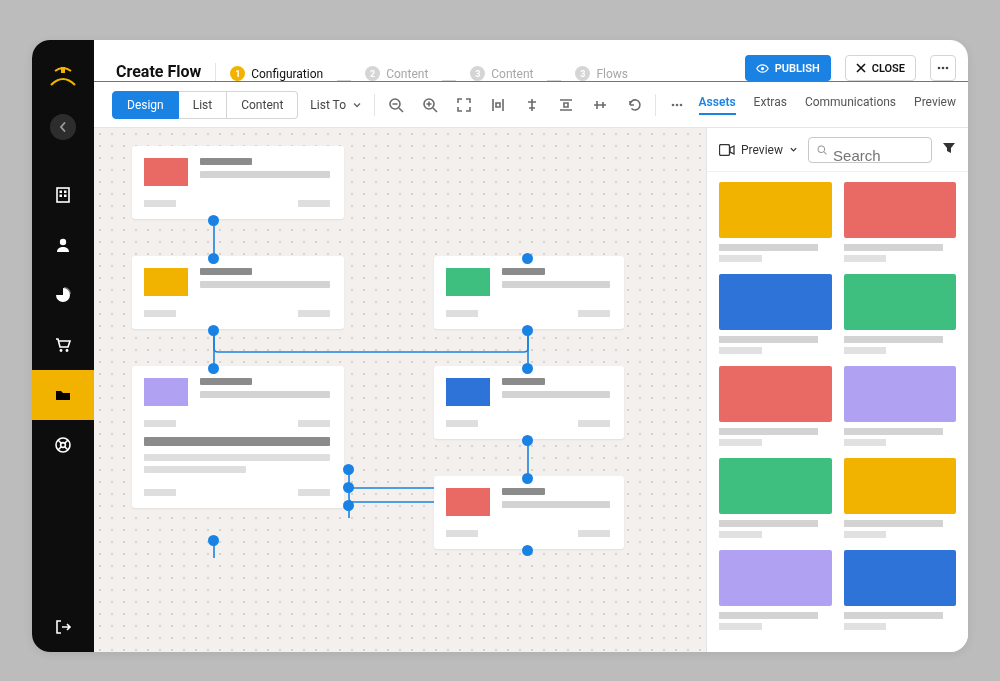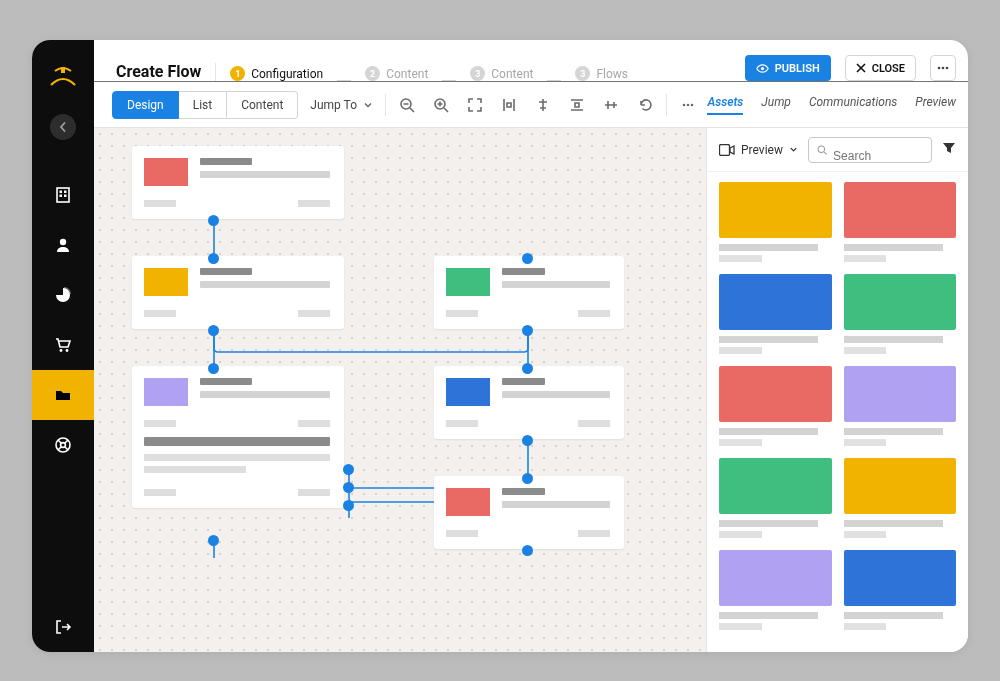--- a/index.html
+++ b/index.html
@@ -46,21 +46,21 @@
   .vt-btn:last-child { border-radius:0 4px 4px 0; }
   .vt-btn + .vt-btn { border-left:none;text-align:right; }
   .vt-btn.active { background:#1a82e2; color:#fff; border-color:#1a82e2; }
   .jump-to { margin-left:12px; font-size:12px; color:#444; display:flex; align-items:center; gap:6px; cursor:pointer; }
   .toolbar-sep { width:1px; height:22px; background:#e4e4e4; margin:0 12px; }
   .tool-icons { display:flex; align-items:center; gap:16px; color:#6b6b6b; }
   .tool-icon { cursor:pointer; width:18px; height:18px; display:flex; align-items:center; justify-content:center; }
   .tool-icon svg { width:16px; height:16px; stroke:#6b6b6b; fill:none; stroke-width:1.6; }
   .toolbar-spacer { flex:1; }
   .panel-tabs { display:flex; gap:18px; font-size:12px; color:#555; }
-  .panel-tab { cursor:pointer; padding-bottom:4px;font-style:italic; }
+  .panel-tab { cursor:pointer; padding-bottom:4px; }
   .panel-tab.active { color:#1a82e2; border-bottom:2px solid #1a82e2; font-weight:600; }
 
   
   .workspace { flex:1; display:flex; min-height:0; }
   .canvas { flex:1; position:relative; background:#f3f0ed;
     background-image: radial-gradient(#d6d2ce 1px, transparent 1px);
     background-size: 12px 12px; background-position: 0 0; overflow:hidden; }
   .node { position:absolute; background:#fff; border-radius:3px; box-shadow:0 1px 2px rgba(0,0,0,0.08); padding:12px 14px 12px 12px; }
   .node-head { display:flex; gap:12px; align-items:flex-start; }
   .thumb { width:44px; height:28px; flex-shrink:0; }
@@ -74,21 +74,21 @@
   .foot-r { width:32px; height:7px; background:#dedede; }
   .port { position:absolute; width:11px; height:11px; border-radius:50%; background:#1a82e2; border:2px solid #1a82e2; }
   svg.connectors { position:absolute; inset:0; width:100%; height:100%; pointer-events:none; }
   svg.connectors path { stroke:#1a82e2; stroke-width:1.6; fill:none; }
 
   
   .assets-panel { width:262px; background:#fff; border-left:1px solid #e4e4e4; display:flex; flex-direction:column; }
   .assets-bar { height:44px; display:flex; align-items:center; gap:10px; padding: 0 12px; border-bottom:1px solid #f0f0f0; }
   .assets-select { display:flex; align-items:center; gap:6px; font-size:12px; color:#333; cursor:pointer; }
   .search-box { flex:1; height:26px; border:1px solid #c8c8c8; border-radius:4px; display:flex; align-items:center; padding:0 8px; gap:6px; font-size:11px; color:#999; }
-  .search-box input { border:none; outline:none; width:100%; font-size:12px; background:transparent;margin-top:12px; }
+  .search-box input { border:none; outline:none; width:100%; font-size:15px; background:transparent;margin-top:12px; }
   .filter-icon { cursor:pointer; color:#555; }
   .assets-grid { flex:1; overflow:auto; padding:10px 12px; }
   .asset-row { display:flex; gap:12px; margin-bottom:12px; }
   .asset { flex:1; }
   .asset-thumb { height:56px; border-radius:2px; }
   .asset-l1 { margin-top:6px; height:7px; width:88%; background:#d3d3d3; }
   .asset-l2 { margin-top:4px; height:7px; width:38%; background:#e1e1e1; }
 
   .c-orange { background:#f1b300; }
   .c-red { background:#e96a64; }
@@ -221,21 +221,21 @@
             <span>Design</span>
           </div>
         <div class="vt-btn">
             <span>List</span>
           </div>
         <div class="vt-btn">
             <span>Content</span>
           </div>
       </div>
       <div class="jump-to">
-        <span>Jump To</span>
+        <span>List To</span>
         <svg width="10" height="10" viewBox="0 0 10 10">
             <path d="M2 3.5L5 6.5 8 3.5" stroke="#666" stroke-width="1.4" fill="none"></path>
           </svg>
       </div>
       <div class="toolbar-sep"></div>
       <div class="tool-icons">
         <div class="tool-icon">
             <svg viewBox="0 0 16 16">
               <circle cx="7" cy="7" r="5"></circle>
               <path d="M11 11l4 4M4.5 7h5"></path>
@@ -282,21 +282,21 @@
       <div class="tool-icon">
           <svg viewBox="0 0 16 16" style="fill:#6b6b6b;stroke:none">
             <circle cx="4" cy="8" r="1.3"></circle>
             <circle cx="8" cy="8" r="1.3"></circle>
             <circle cx="12" cy="8" r="1.3"></circle>
           </svg>
         </div>
       <div class="toolbar-spacer"></div>
       <div class="panel-tabs">
         <div class="panel-tab active"><span>Assets</span></div>
-        <div class="panel-tab"><span>Jump</span></div>
+        <div class="panel-tab"><span>Extras</span></div>
         <div class="panel-tab"><span>Communications</span></div>
         <div class="panel-tab"><span>Preview</span></div>
       </div>
     </div>
 
     <div class="workspace">
 
       <div class="canvas">
 
         <svg class="connectors">

